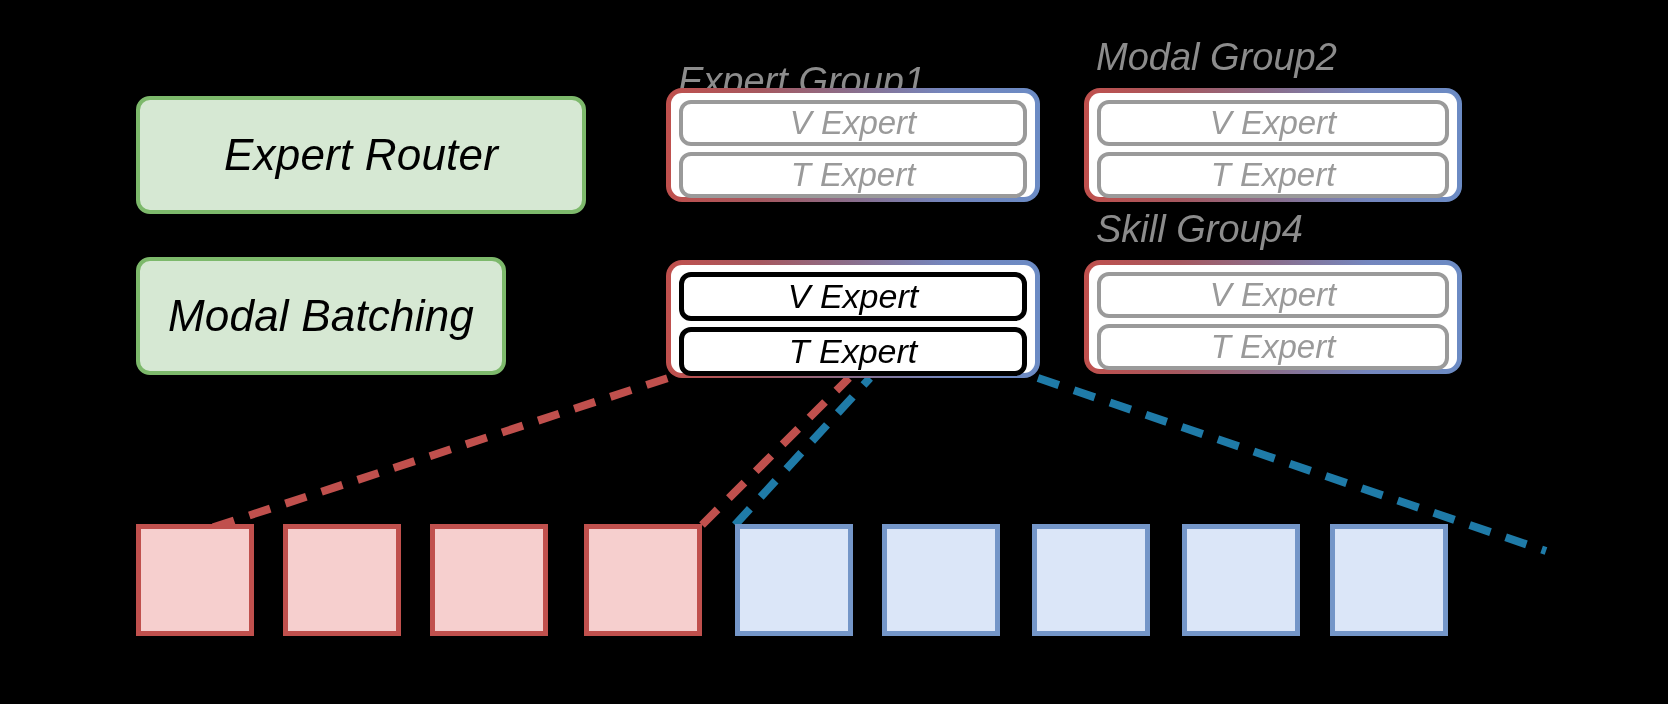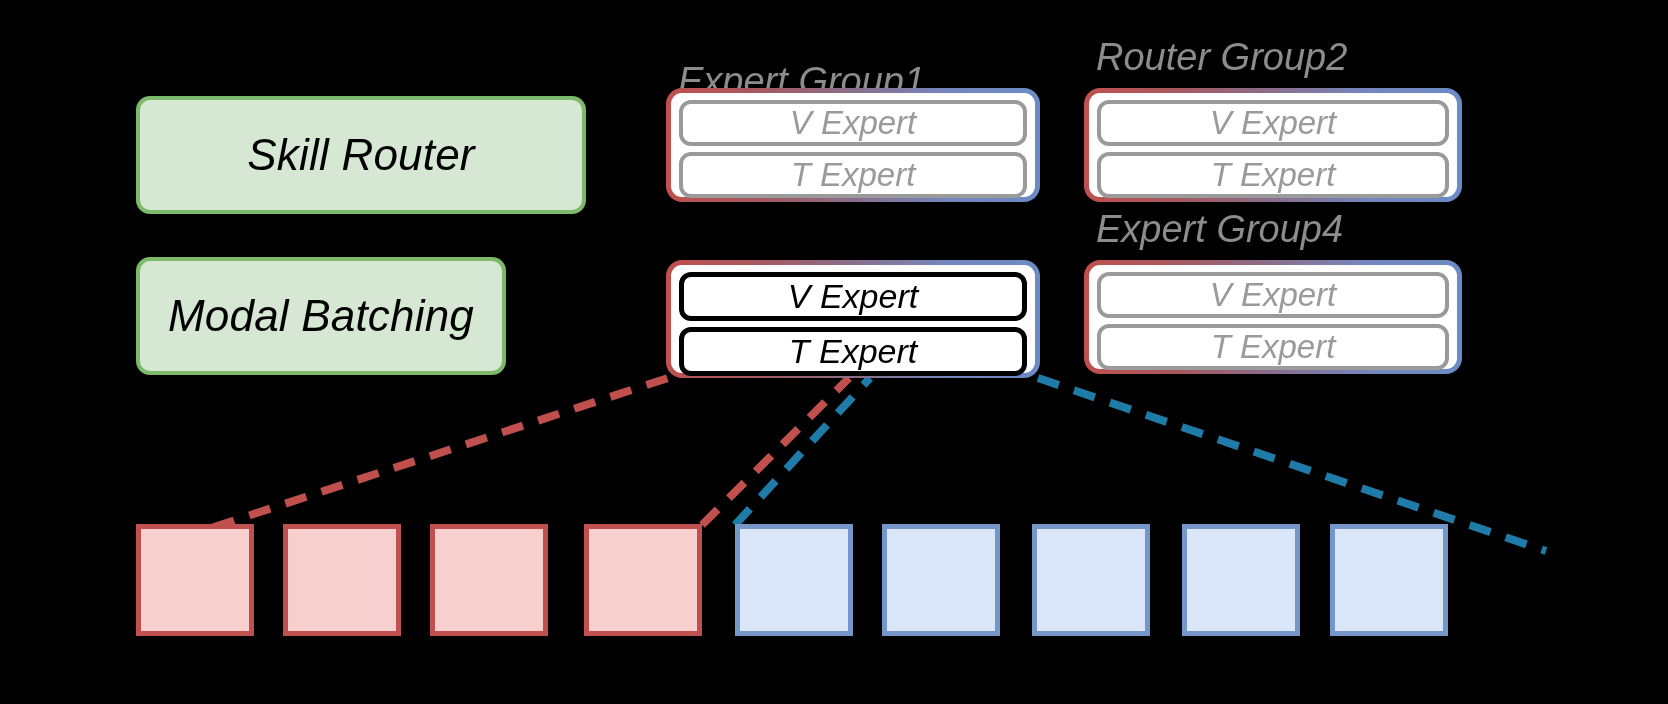--- a/index.html
+++ b/index.html
@@ -143,30 +143,30 @@
 <div id="stage">
 
   <svg id="connectors" viewBox="0 0 1668 704" width="1668" height="704">
     <line x1="141" y1="551" x2="668" y2="378" stroke="#C0504D" stroke-width="8" stroke-dasharray="22 16" stroke-linecap="butt"></line>
     <line x1="702" y1="525" x2="849" y2="378" stroke="#C0504D" stroke-width="8" stroke-dasharray="22 16" stroke-linecap="butt"></line>
     <line x1="735" y1="525" x2="870" y2="378" stroke="#1F7BA8" stroke-width="8" stroke-dasharray="22 16" stroke-linecap="butt"></line>
     <line x1="1038" y1="378" x2="1546" y2="551" stroke="#1F7BA8" stroke-width="8" stroke-dasharray="22 16" stroke-linecap="butt"></line>
   </svg>
 
   <div class="module-box" id="module-skill-router">
-    <span>Skill Router</span>
+    <span>Expert Router</span>
   </div>
 
   <div class="module-box" id="module-modal-batching">
     <span>Modal Batching</span>
   </div>
 
   <div class="group-title" id="title-group1">Expert Group1</div>
-  <div class="group-title" id="title-group2">Router Group2</div>
-  <div class="group-title" id="title-group4">Expert Group4</div>
+  <div class="group-title" id="title-group2">Modal Group2</div>
+  <div class="group-title" id="title-group4">Skill Group4</div>
 
   <div class="expert-group" id="group-1">
     <div class="expert-chip">
       <span>V Expert</span>
     </div>
     <div class="expert-chip">
       <span>T Expert</span>
     </div>
   </div>
 

